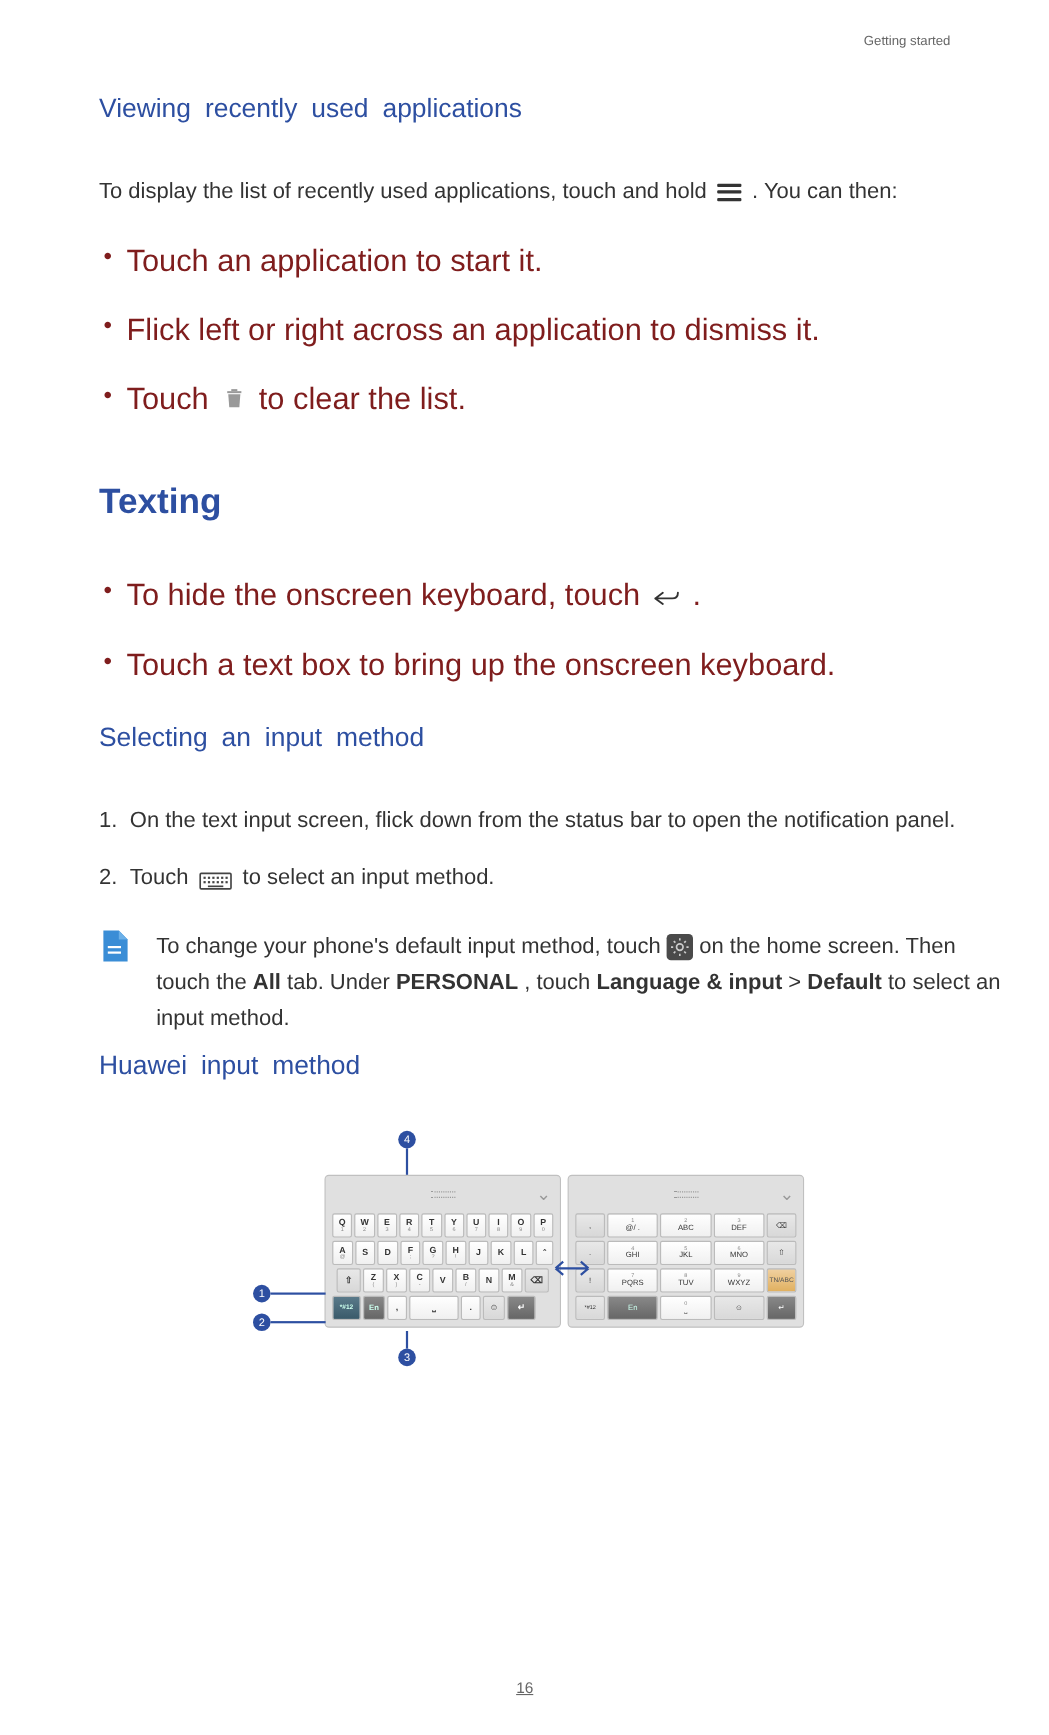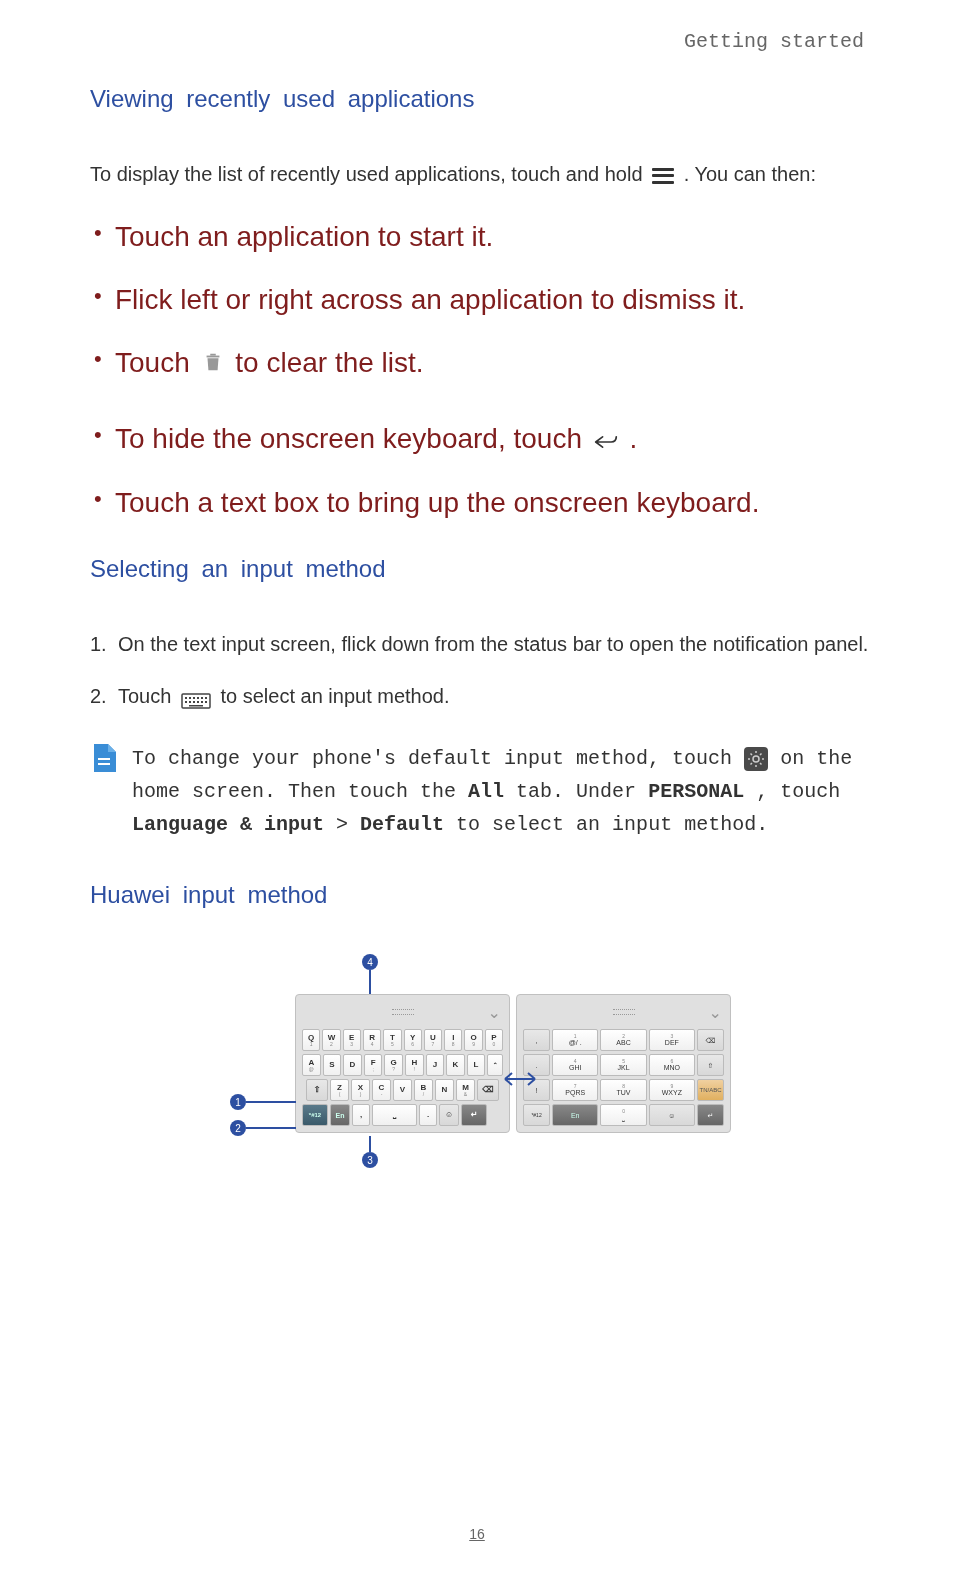--- a/index.html
+++ b/index.html
@@ -8,23 +8,22 @@
       height: 1577px;
       background: #fff;
       font-family: Arial, Helvetica, sans-serif;
       color: #333;
       position: relative;
     }
     .page-header {
       position: absolute;
       top: 30px;
       right: 90px;
-      font-size: 20px;
+      font-size: 12px;
       color: #666;
-      font-family: Liberation Mono, monospace;
     }
     .content {
       padding: 85px 44px 0 90px;
     }
     .sub-heading {
       color: #2d4fa1;
       font-size: 24px;
       font-weight: 400;
       margin-bottom: 45px;
       word-spacing: 6px;
@@ -111,24 +110,23 @@
     }
     .settings-icon-inline svg {
       position: absolute;
       top: 3px;
       left: 3px;
       width: 18px;
       height: 18px;
     }
     .note-block {
       display: flex;
-      gap: 14px;
-      margin-bottom: 40px;
+      gap: 24px;
+      margin-bottom: 12px;
       margin-top: 10px;
-      font-family: Liberation Mono, monospace;
     }
     .note-icon {
       flex-shrink: 0;
       width: 28px;
       height: 32px;
     }
     .note-text {
       font-size: 20px;
       line-height: 1.65;
       color: #333;
@@ -279,20 +277,21 @@
         <svg viewBox="0 0 24 24">
             <path d="M6 8 L18 8 L17 21 L7 21 Z" fill="#999"></path>
             <rect x="5" y="5" width="14" height="2" fill="#999"></rect>
             <rect x="9" y="3" width="6" height="2" fill="#999"></rect>
           </svg>
       </span>
       <span> to clear the list.</span>
     </li>
   </ul>
 
+  <h2 class="main-heading">Texting</h2>
 
 
   <ul class="bullet-list">
     <li>
       <span>To hide the onscreen keyboard, touch </span>
       <span class="icon-inline back-icon">
         <svg viewBox="0 0 28 16">
             <path d="M2 8 L10 2 M2 8 L10 14 M2 8 L20 8 Q26 8 26 2" stroke="#333" stroke-width="2" fill="none" stroke-linecap="round"></path>
           </svg>
       </span>

